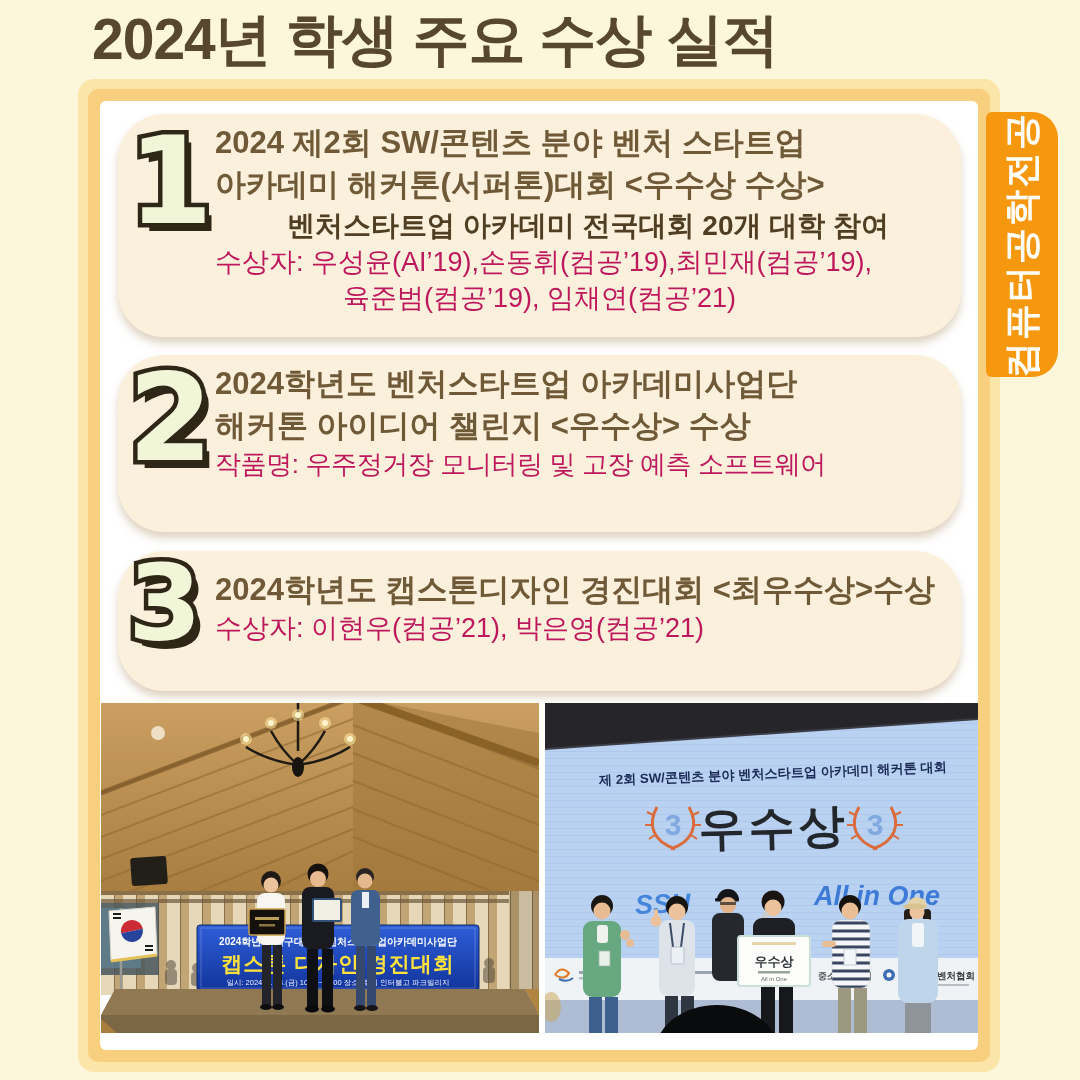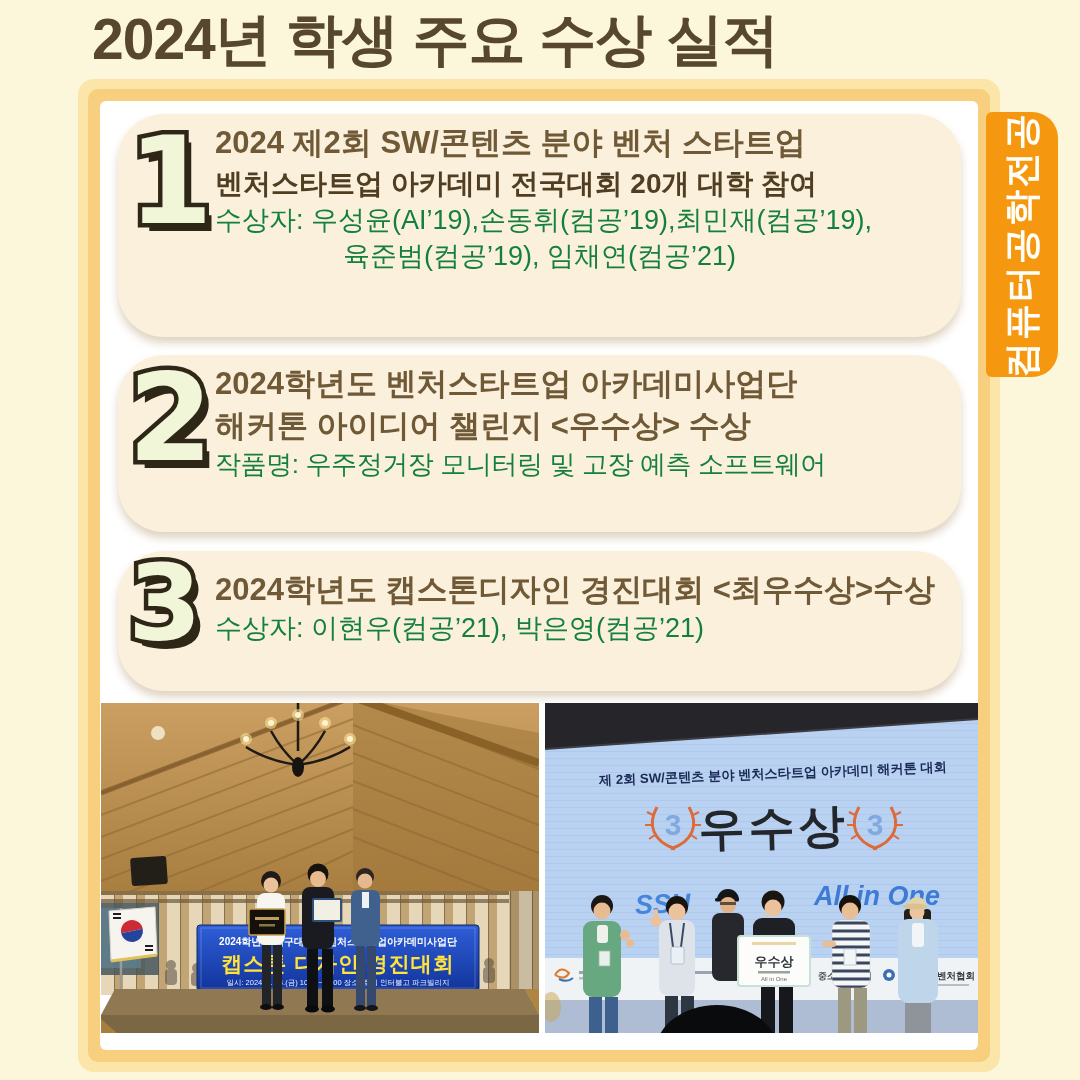--- a/index.html
+++ b/index.html
@@ -52,24 +52,24 @@
   .card-1 .rank{font-size:122px;top:6px;}
   .card-2 .rank{font-size:122px;top:2px;}
   .card-3 .rank{font-size:106px;top:0px;}
 
   .card-text{margin-left:97px;padding-top:8px;}
   .card-3 .card-text{padding-top:18px;}
   .award-title{
     font-size:31px;font-weight:700;color:#6F5937;line-height:1.36;white-space:nowrap;
   }
   .award-highlight{
-    font-size:28px;font-weight:800;color:#4F3E22;line-height:1.35;white-space:nowrap;margin-top:1px;
+    font-size:28px;font-weight:800;color:#4F3E22;line-height:1.35;white-space:nowrap;margin-top:1px;text-align:center;
   }
   .award-detail{
-    font-size:27px;font-weight:500;color:#15803d;line-height:1.33;white-space:nowrap;
+    font-size:27px;font-weight:500;color:#be185d;line-height:1.33;white-space:nowrap;
   }
   .card-2 .award-detail{font-size:26px;letter-spacing:-0.4px;}
   .detail-indent{padding-left:128px;}
 
   .photo{position:absolute;top:703px;height:330px;z-index:2;}
   .photo-left{left:101px;width:438px;}
   .photo-right{left:545px;width:433px;}
   .photo svg{display:block;width:100%;height:100%;}
 </style>
 </head>
@@ -86,20 +86,21 @@
   </div>
 
   <div class="side-tab">
     <span>컴퓨터공학전공</span>
   </div>
 
   <div class="award-card card-1">
     <div class="rank">1</div>
     <div class="card-text">
       <div class="award-title">2024 제2회 SW/콘텐츠 분야 벤처 스타트업</div>
+      <div class="award-title">아카데미 해커톤(서퍼톤)대회 &lt;우수상 수상&gt;</div>
       <div class="award-highlight">벤처스타트업 아카데미 전국대회 20개 대학 참여</div>
       <div class="award-detail">수상자: 우성윤(AI’19),손동휘(컴공’19),최민재(컴공’19),</div>
       <div class="award-detail detail-indent">육준범(컴공’19), 임채연(컴공’21)</div>
     </div>
   </div>
 
   <div class="award-card card-2">
     <div class="rank">2</div>
     <div class="card-text">
       <div class="award-title">2024학년도 벤처스타트업 아카데미사업단</div>

